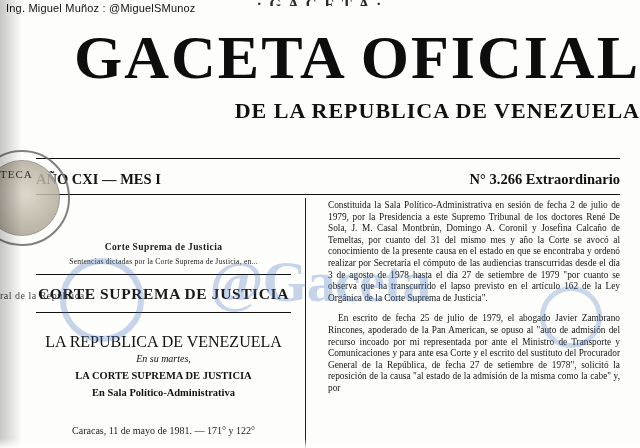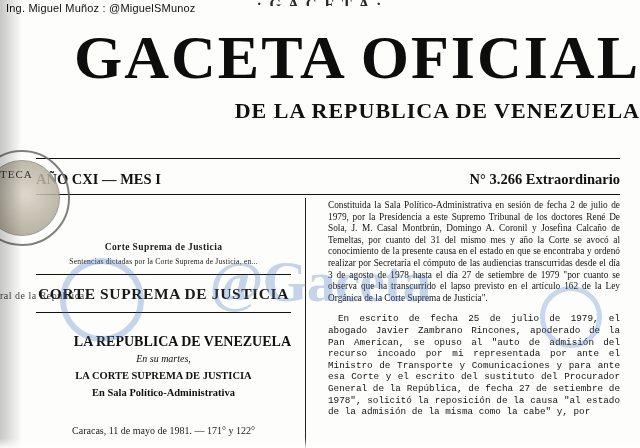--- a/index.html
+++ b/index.html
@@ -154,39 +154,39 @@
   .bigrule2{
     margin-top:9px;border-top:1px solid #111;
   }
   .centered-block{
     text-align:center;margin-top:20px;
     font-family:"Liberation Serif", serif;
     font-size:10.5px;
     line-height:17px;
     color:#111;
   }
-  .centered-block .l1{font-weight:bold;font-size:14px;text-align:right;}
+  .centered-block .l1{font-weight:normal;font-size:16px;}
   .centered-block .l2{font-style:italic;font-size:10px;}
   .centered-block .l3{font-weight:bold;font-size:10.5px;}
   .centered-block .l4{font-weight:bold;font-size:10.5px;}
   .date-line{
     text-align:center;margin-top:24px;
     font-family:"Liberation Serif", serif;
     font-size:10px;
   }
 
   .col-right p{
     margin:0 0 9px 8px;
     font-family:"Liberation Serif", serif;
     font-size:9.3px;
     line-height:11.6px;
     text-align:justify;
     color:#141414;
   }
-  .col-right p.indent{text-indent:10px;font-family:Liberation Mono, monospace;}
+  .col-right p.indent{text-indent:10px;}
 
   
   .watermark{
     position:absolute;left:0;top:248px;width:640px;
     text-align:center;
     font-family:"Liberation Serif", serif;
     font-weight:bold;
     font-size:58px;
     color:rgba(70,120,190,0.30);
     letter-spacing:-1px;

